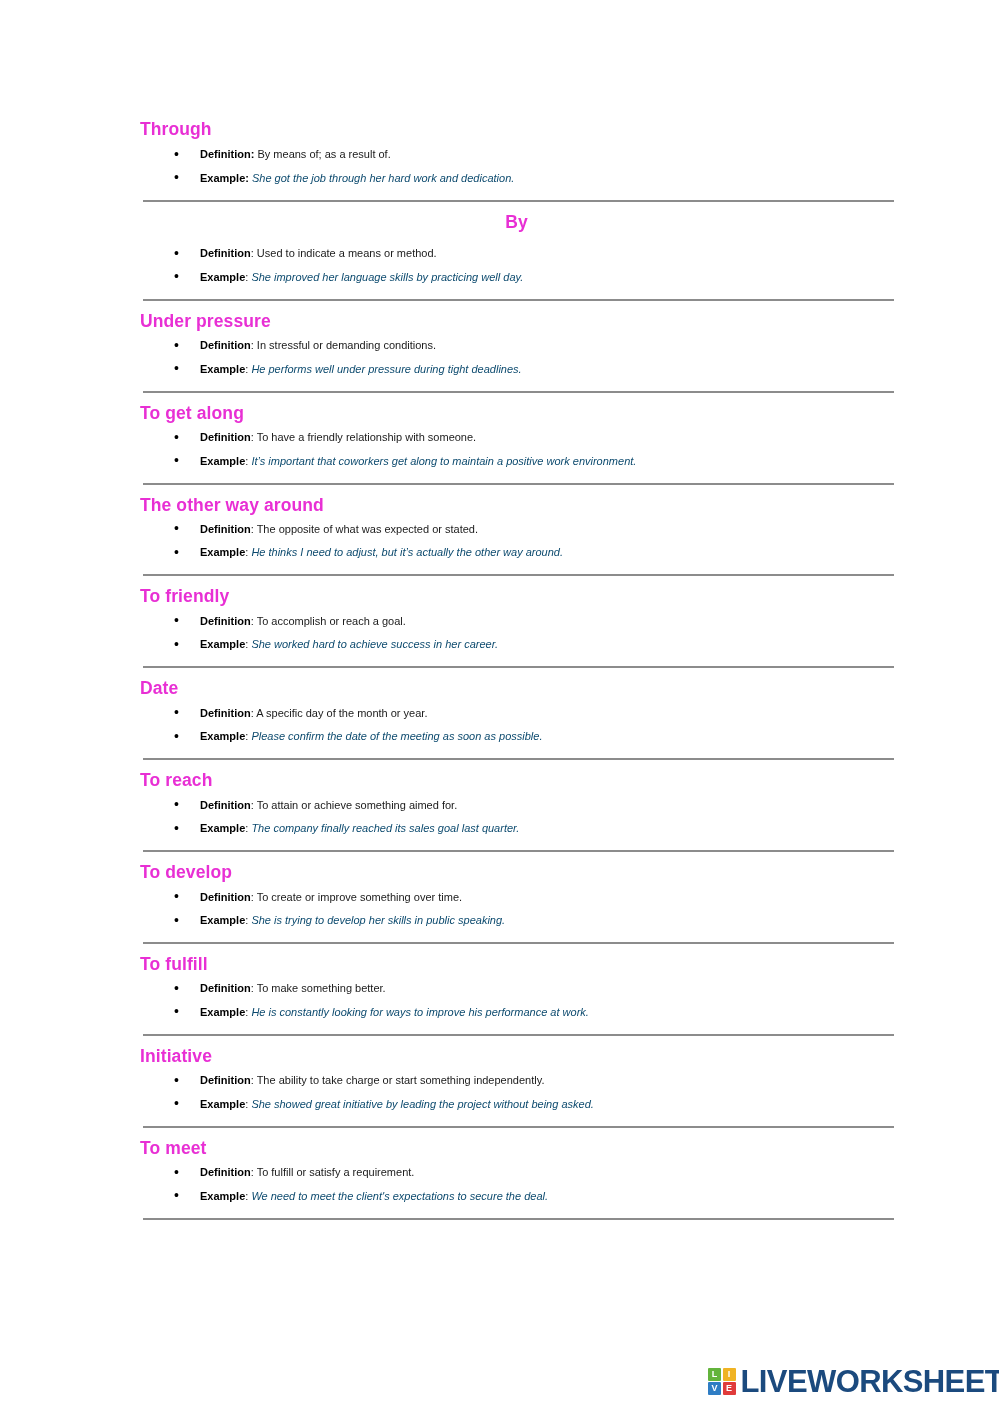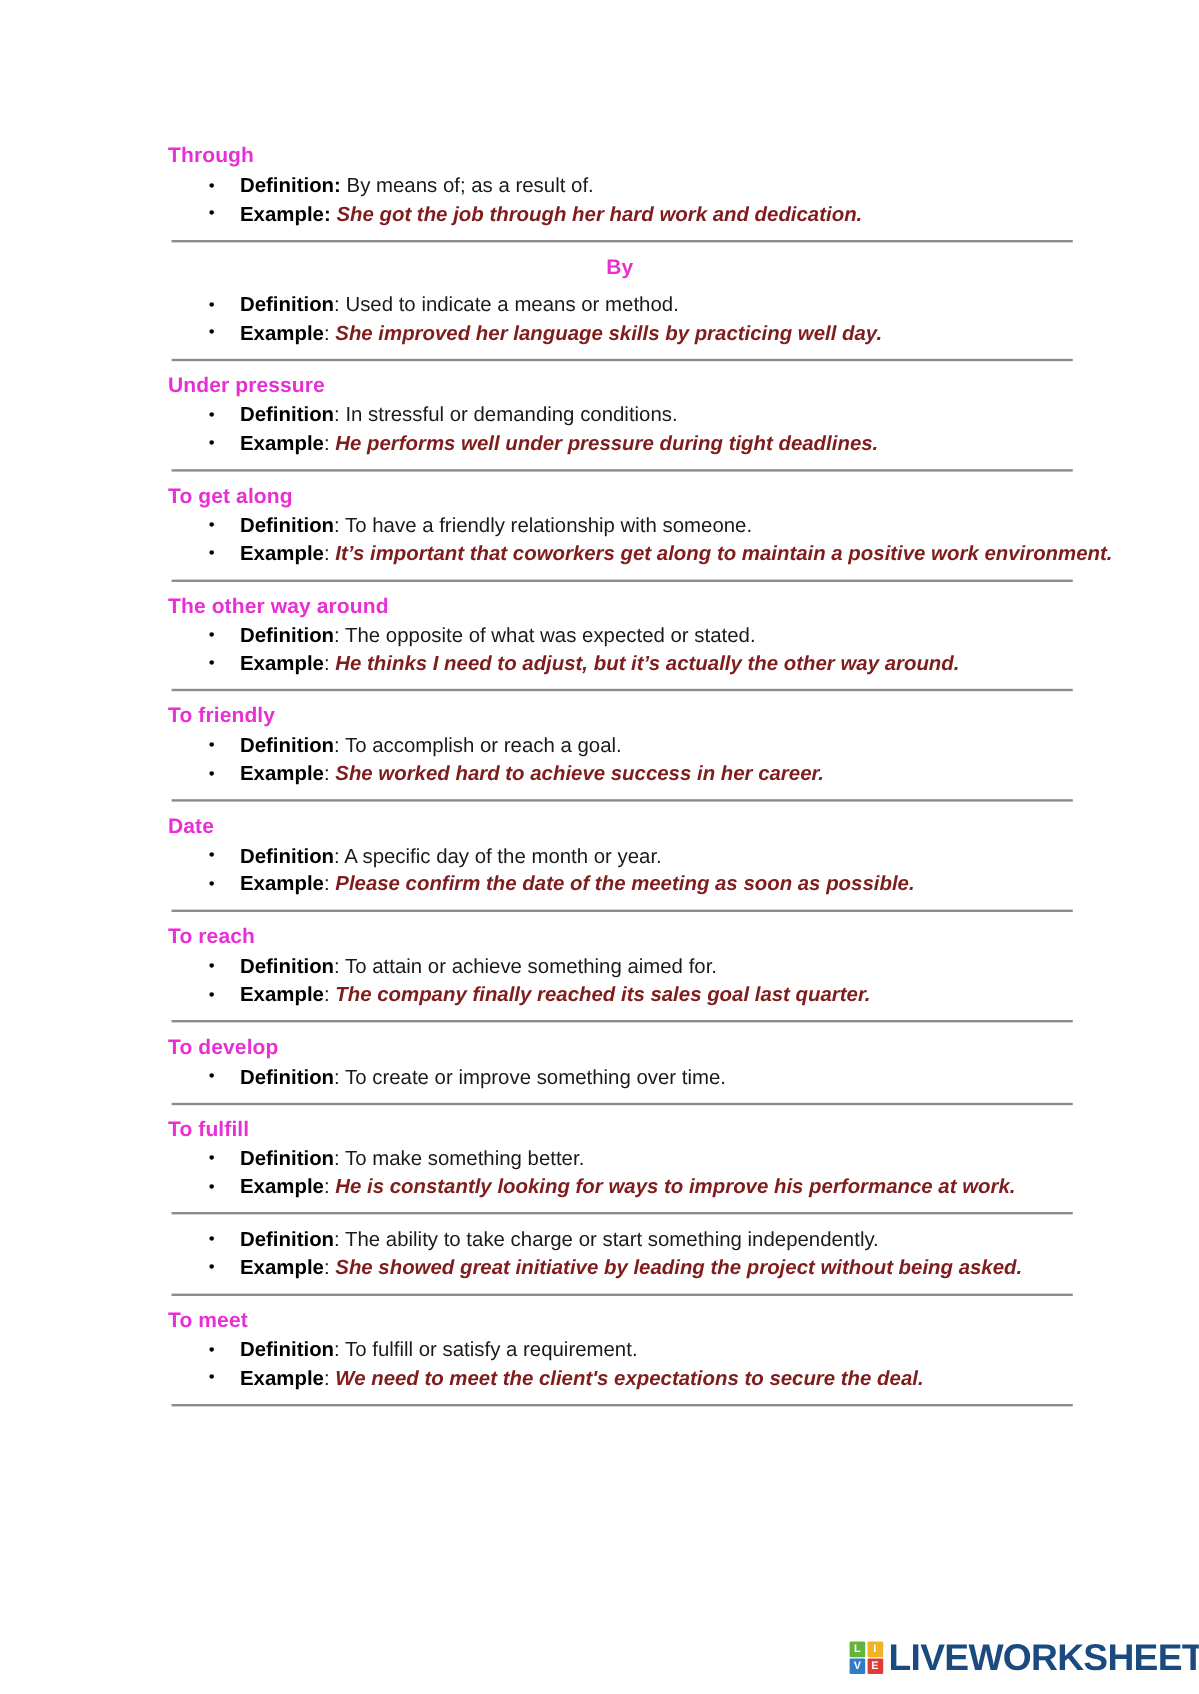--- a/index.html
+++ b/index.html
@@ -43,21 +43,21 @@
     padding: 0;
   }
   .bullets {
     list-style: none;
     margin: 0;
     padding: 0;
   }
   .bullet-row {
     position: relative;
     padding-left: 60px;
-    font-size: 17px;
+    font-size: 11px;
     line-height: 23px;
     color: #1a1a1a;
     margin: 0 0 0.5px 0;
     white-space: nowrap;
   }
   .bullet-row::before {
     content: "\2022";
     position: absolute;
     left: 34px;
     top: -0.5px;
@@ -70,22 +70,21 @@
     color: #000000;
   }
   .sep {
     color: #1a1a1a;
   }
   .def-text {
     color: #1a1a1a;
   }
   .ex-text {
     font-style: italic;
-    color: #7f1d1d;
-    font-weight: bold;
+    color: #0c4a6e;
   }
   .divider {
     width: 751px;
     height: 0;
     border: 0;
     border-top: 2px solid #8c8c8c;
     margin: 10px 0 9px 3px;
     padding: 0;
   }
   .entry.first .entry-title { margin-bottom: 3px; }
@@ -199,32 +198,34 @@
         <div class="bullets">
           <div class="bullet-row"><span class="lbl">Definition</span><span class="sep">: </span><span class="def-text">To attain or achieve something aimed for.</span></div>
           <div class="bullet-row"><span class="lbl">Example</span><span class="sep">: </span><span class="ex-text">The company finally reached its sales goal last quarter.</span></div>
         </div>
       </div>
       <div class="divider"></div>
       <div class="entry">
         <div class="entry-title">To develop</div>
         <div class="bullets">
           <div class="bullet-row"><span class="lbl">Definition</span><span class="sep">: </span><span class="def-text">To create or improve something over time.</span></div>
+          <div class="bullet-row"><span class="lbl">Example</span><span class="sep">: </span><span class="ex-text">She is trying to develop her skills in public speaking.</span></div>
         </div>
       </div>
       <div class="divider"></div>
       <div class="entry">
         <div class="entry-title">To fulfill</div>
         <div class="bullets">
           <div class="bullet-row"><span class="lbl">Definition</span><span class="sep">: </span><span class="def-text">To make something better.</span></div>
           <div class="bullet-row"><span class="lbl">Example</span><span class="sep">: </span><span class="ex-text">He is constantly looking for ways to improve his performance at work.</span></div>
         </div>
       </div>
       <div class="divider"></div>
       <div class="entry">
+        <div class="entry-title">Initiative</div>
         <div class="bullets">
           <div class="bullet-row"><span class="lbl">Definition</span><span class="sep">: </span><span class="def-text">The ability to take charge or start something independently.</span></div>
           <div class="bullet-row"><span class="lbl">Example</span><span class="sep">: </span><span class="ex-text">She showed great initiative by leading the project without being asked.</span></div>
         </div>
       </div>
       <div class="divider"></div>
       <div class="entry">
         <div class="entry-title">To meet</div>
         <div class="bullets">
           <div class="bullet-row"><span class="lbl">Definition</span><span class="sep">: </span><span class="def-text">To fulfill or satisfy a requirement.</span></div>

